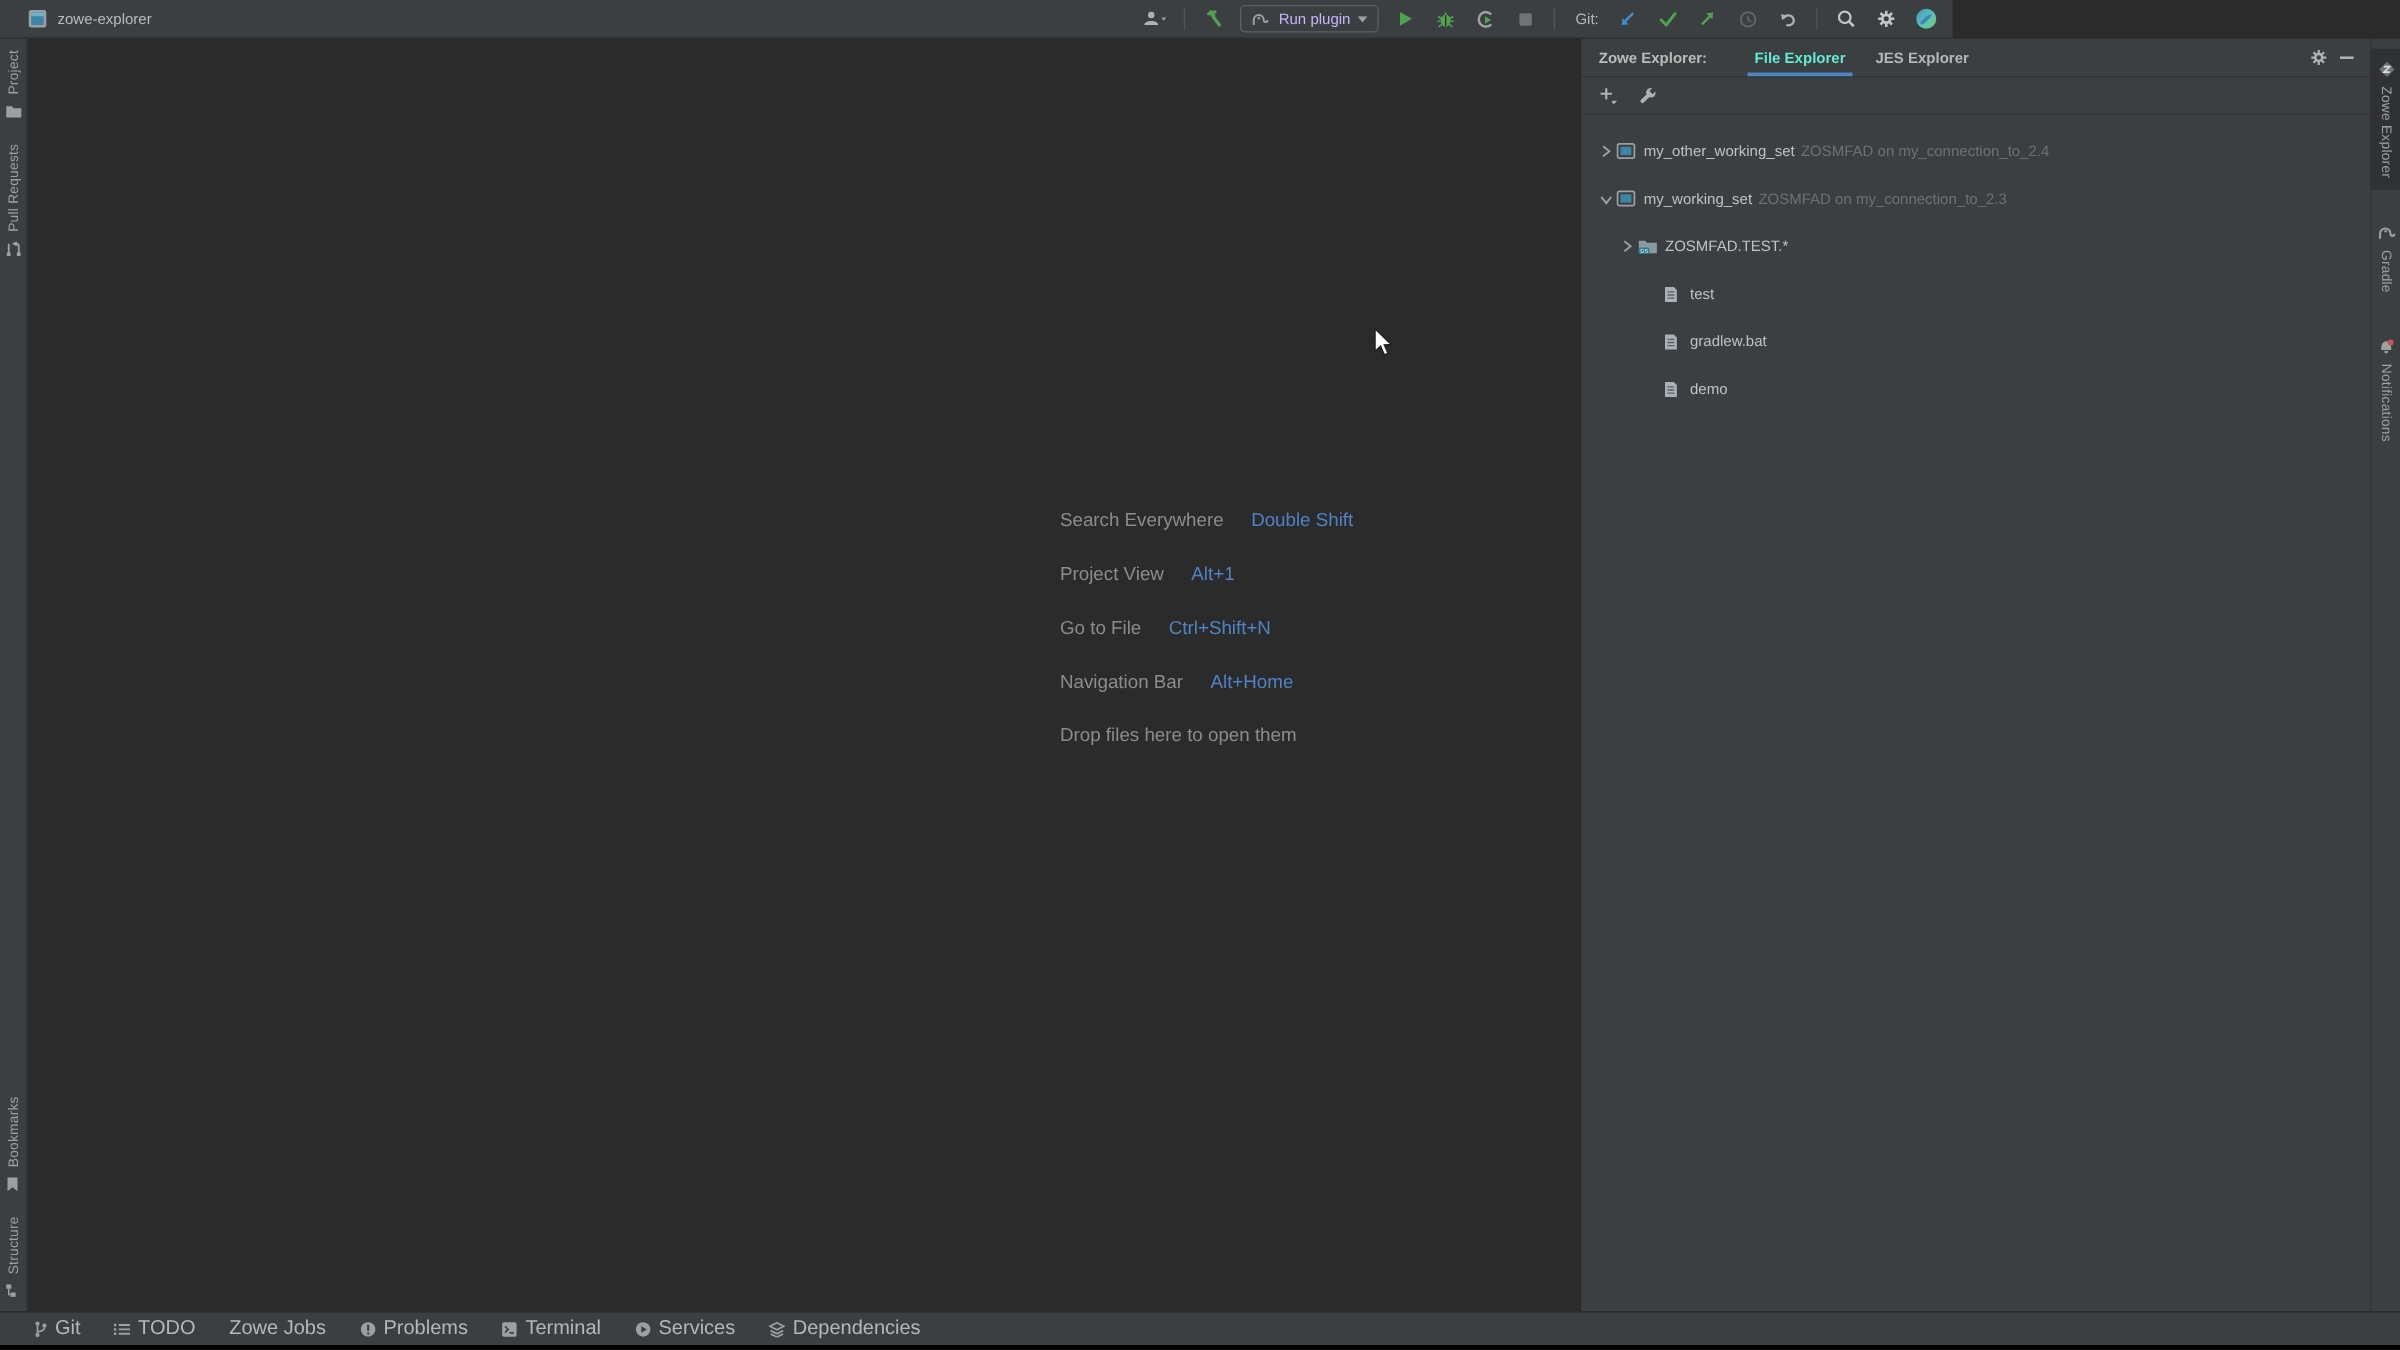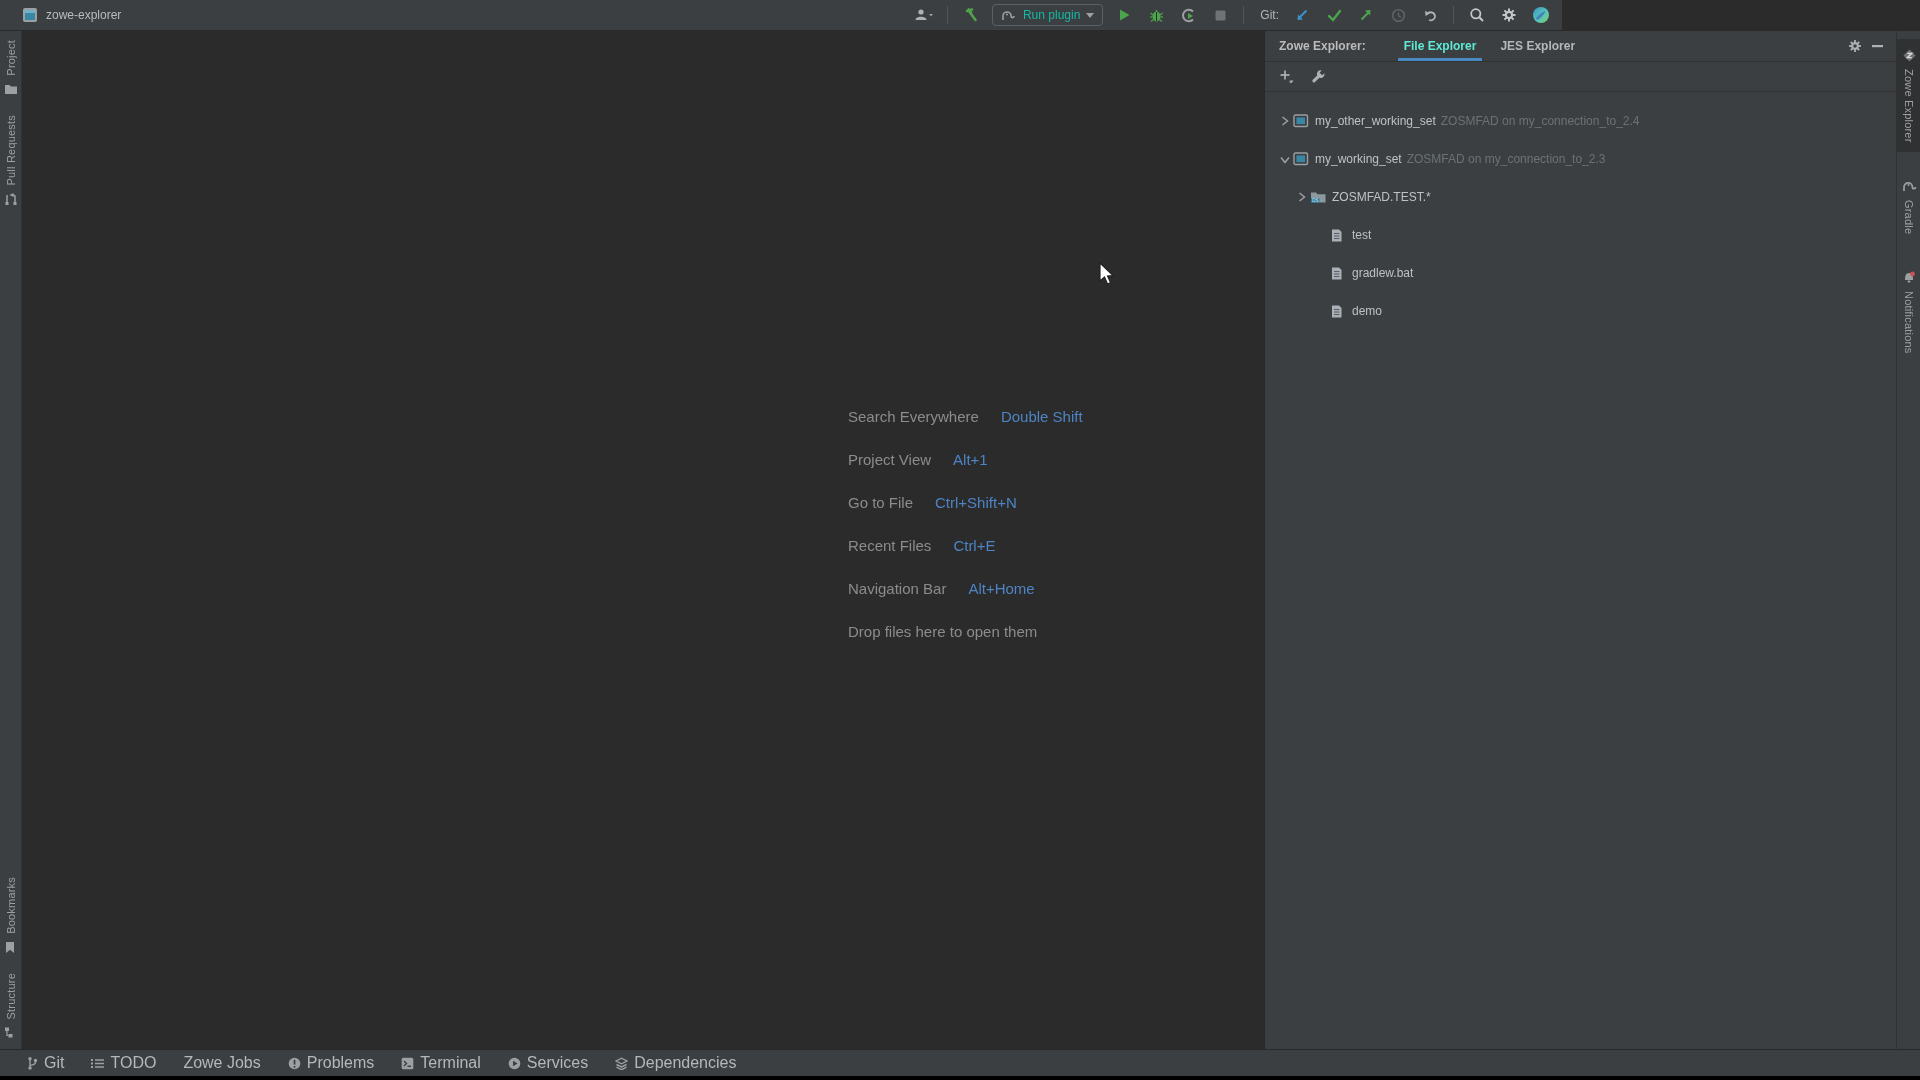--- a/index.html
+++ b/index.html
@@ -16,21 +16,21 @@
     display:flex; align-items:center; padding:0 10px 0 22px;
   }
   .app-icon { width:16px; height:16px; margin-right:8px; flex:none; }
   .title-text { font-size:12px; color:#B8BCBF; }
   .titlebar-spacer { flex:1; }
   .main-toolbar { display:flex; align-items:center; gap:10px; }
   .tb-btn { width:22px; height:22px; display:flex; align-items:center; justify-content:center; border-radius:3px; flex:none; }
   .tb-sep { width:1px; height:18px; background:#515557; margin:0 2px; flex:none; }
   .run-combo {
     height:22px; border:1px solid #5E6163; border-radius:4px;
-    display:flex; align-items:center; gap:6px; padding:0 8px; color:#14b8a6; font-size:12px;
+    display:flex; align-items:center; gap:6px; padding:0 8px; color:#c4b5fd; font-size:12px;
   }
   .git-label { font-size:12px; color:#B4B8BA; margin:0 2px 0 4px; }
   
   .stripe {
     position:absolute; top:31px; bottom:31px; width:22px; background:#3C3F41;
     display:flex; flex-direction:column; align-items:center;
   }
   .stripe.left  { left:0; border-right:1px solid #323232; }
   .stripe.right { right:0; width:24px; border-left:1px solid #323232; }
   .stripe .flex-gap { flex:1; }
@@ -317,24 +317,20 @@
       <span class="shortcut-action">Search Everywhere</span>
       <span class="shortcut-keys">Double Shift</span>
     </div>
     <div class="shortcut-row">
       <span class="shortcut-action">Project View</span>
       <span class="shortcut-keys">Alt+1</span>
     </div>
     <div class="shortcut-row">
       <span class="shortcut-action">Go to File</span>
       <span class="shortcut-keys">Ctrl+Shift+N</span>
-    </div>
-    <div class="shortcut-row">
-      <span class="shortcut-action">Recent Files</span>
-      <span class="shortcut-keys">Ctrl+E</span>
     </div>
     <div class="shortcut-row">
       <span class="shortcut-action">Navigation Bar</span>
       <span class="shortcut-keys">Alt+Home</span>
     </div>
     <div class="shortcut-row">
       <span class="drop-hint">Drop files here to open them</span>
     </div>
   </div>
 </div>

